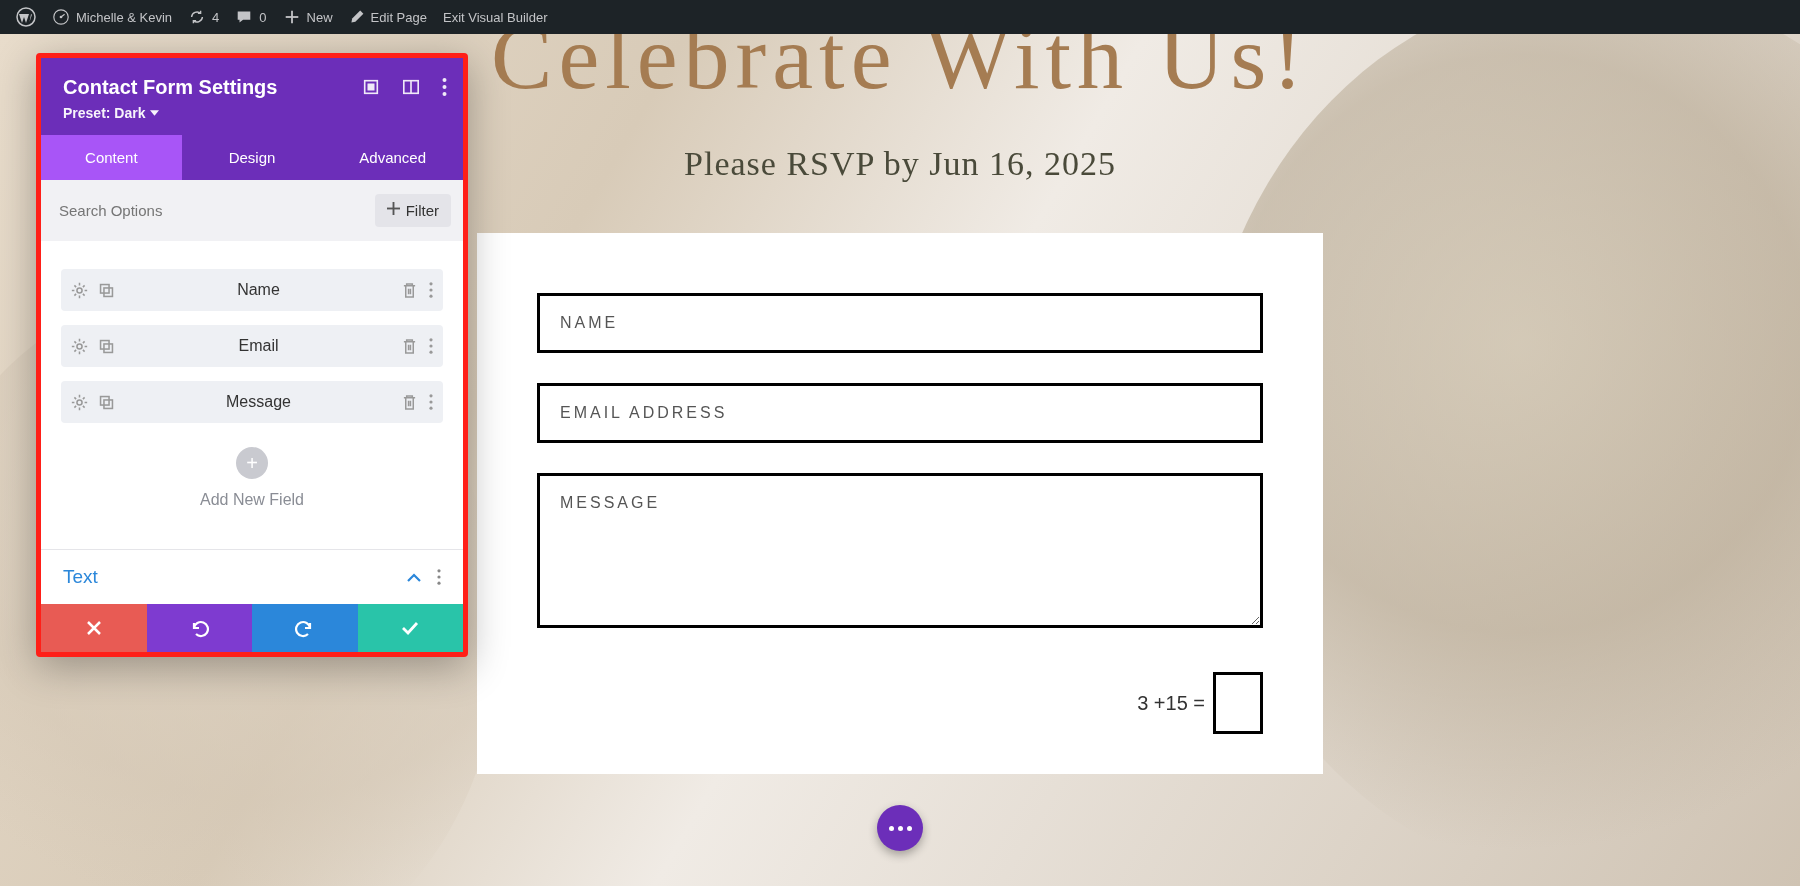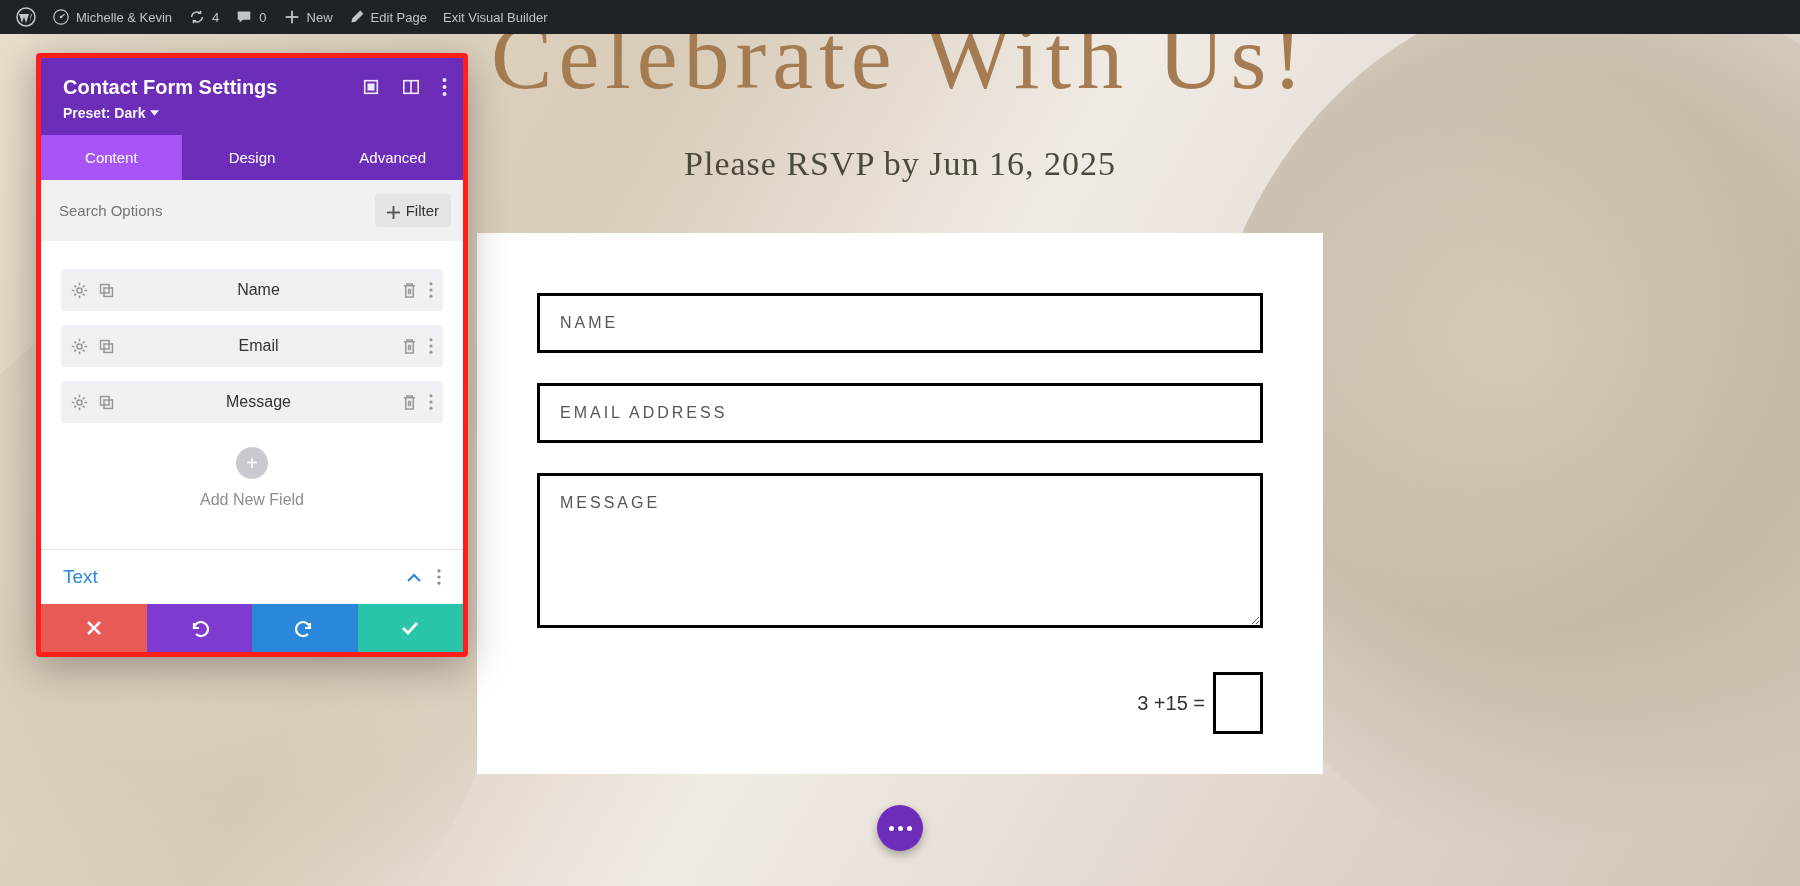--- a/index.html
+++ b/index.html
@@ -40,21 +40,21 @@
 .modal-preset { font-size: 14px; margin-top: 6px; opacity: 0.95; display: flex; align-items: center; gap: 4px; cursor: pointer; font-weight: bold; }
 .modal-header-icons { position: absolute; top: 20px; right: 16px; display: flex; gap: 22px; }
 .modal-header-icons span { cursor: pointer; opacity: 0.9; }
 
 .tabs { display: flex; background: #6c2eb9; }
 .tab { flex: 1; text-align: center; padding: 14px 0; color: #fff; font-size: 15px; cursor: pointer; }
 .tab.active { background: #a855f7; }
 
 .search-row { background: #f1f1f4; display: flex; align-items: center; padding: 14px 12px; }
 .search-input { flex: 1; background: transparent; border: none; font-size: 15px; color: #555; padding: 4px 6px; outline: none; }
-.filter-btn { background: #e4e4e9; border-radius: 4px; padding: 8px 12px; display: flex; align-items: flex-end; gap: 6px; font-size: 15px; color: #333; cursor: pointer; }
+.filter-btn { background: #e4e4e9; border-radius: 4px; padding: 8px 12px; display: flex; align-items: flex-start; gap: 6px; font-size: 15px; color: #333; cursor: pointer; }
 
 .field-list { padding: 28px 20px 10px; }
 .field-row { background: #eef0f4; border-radius: 4px; display: flex; align-items: center; padding: 12px 10px; margin-bottom: 14px; }
 .field-row-icons-left { display: flex; gap: 10px; color: #888; }
 .field-row-icons-right { display: flex; gap: 12px; color: #888; }
 .field-label { flex: 1; text-align: center; font-size: 16px; color: #333; }
 
 .add-field { text-align: center; padding: 10px 0 30px; }
 .add-btn { width: 32px; height: 32px; border-radius: 50%; background: #c9cad0; color: #fff; font-size: 20px; display: inline-flex; align-items: center; justify-content: center; cursor: pointer; }
 .add-label { margin-top: 12px; color: #8a8d95; font-size: 16px; }

